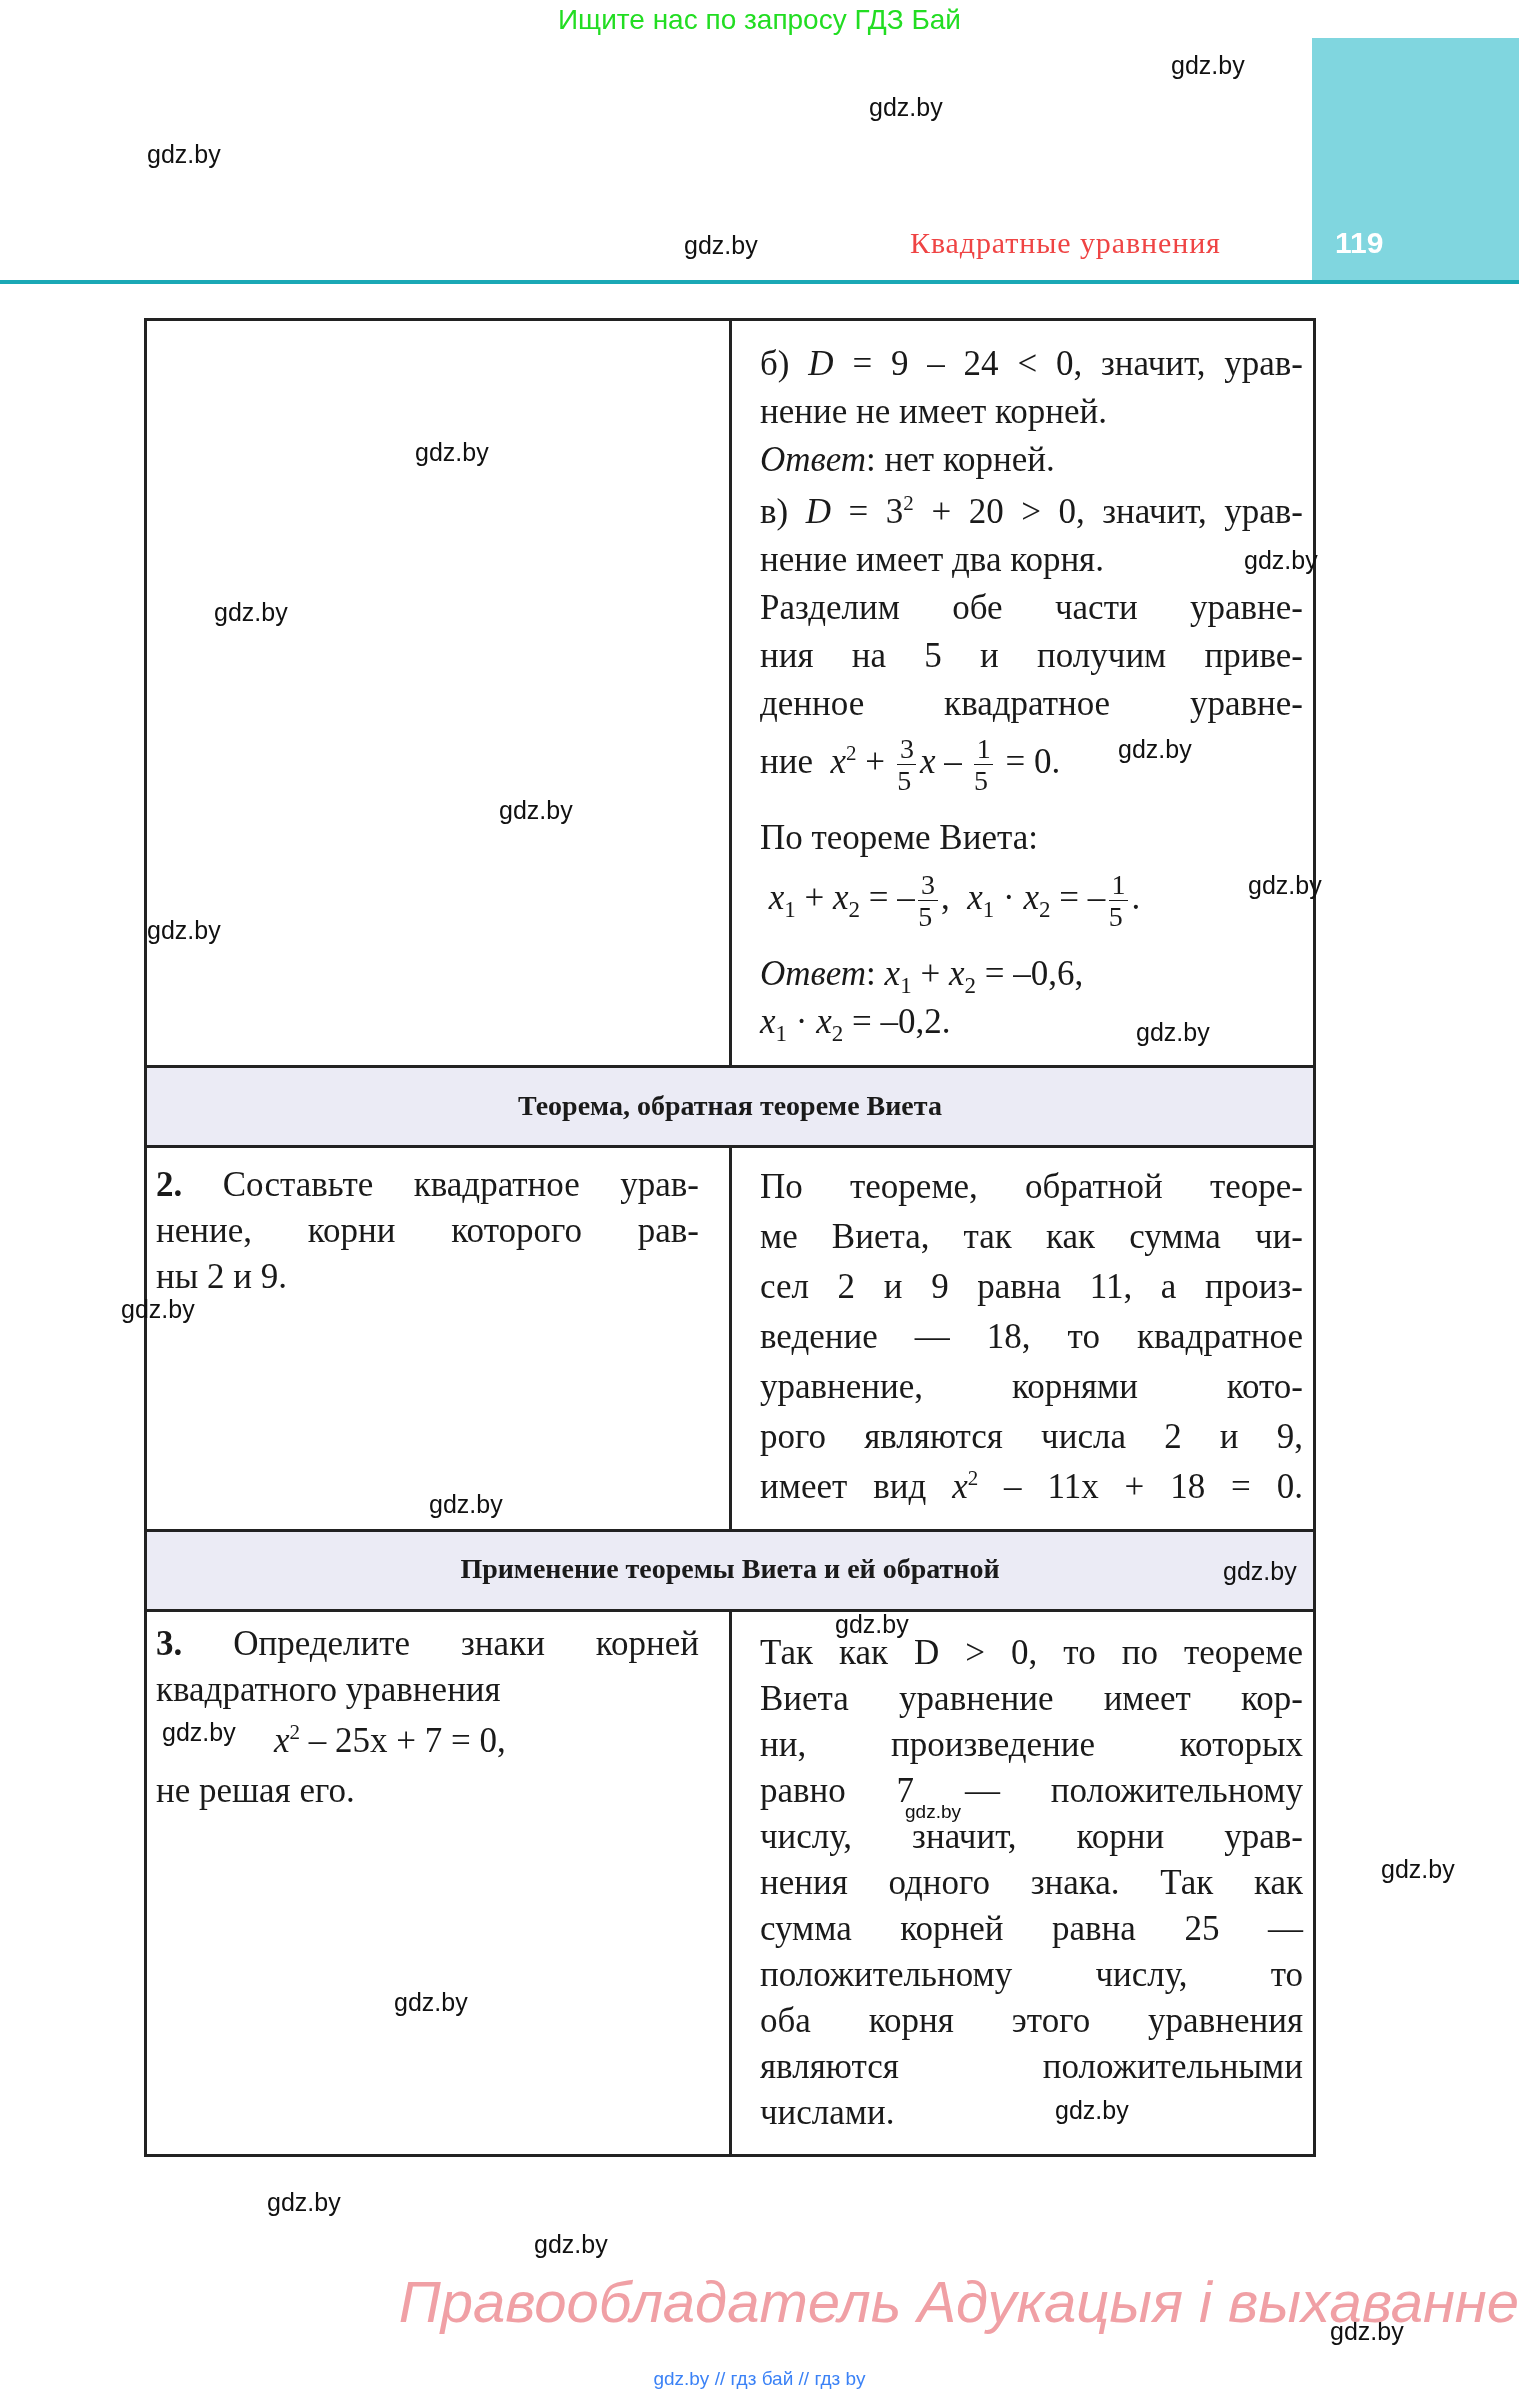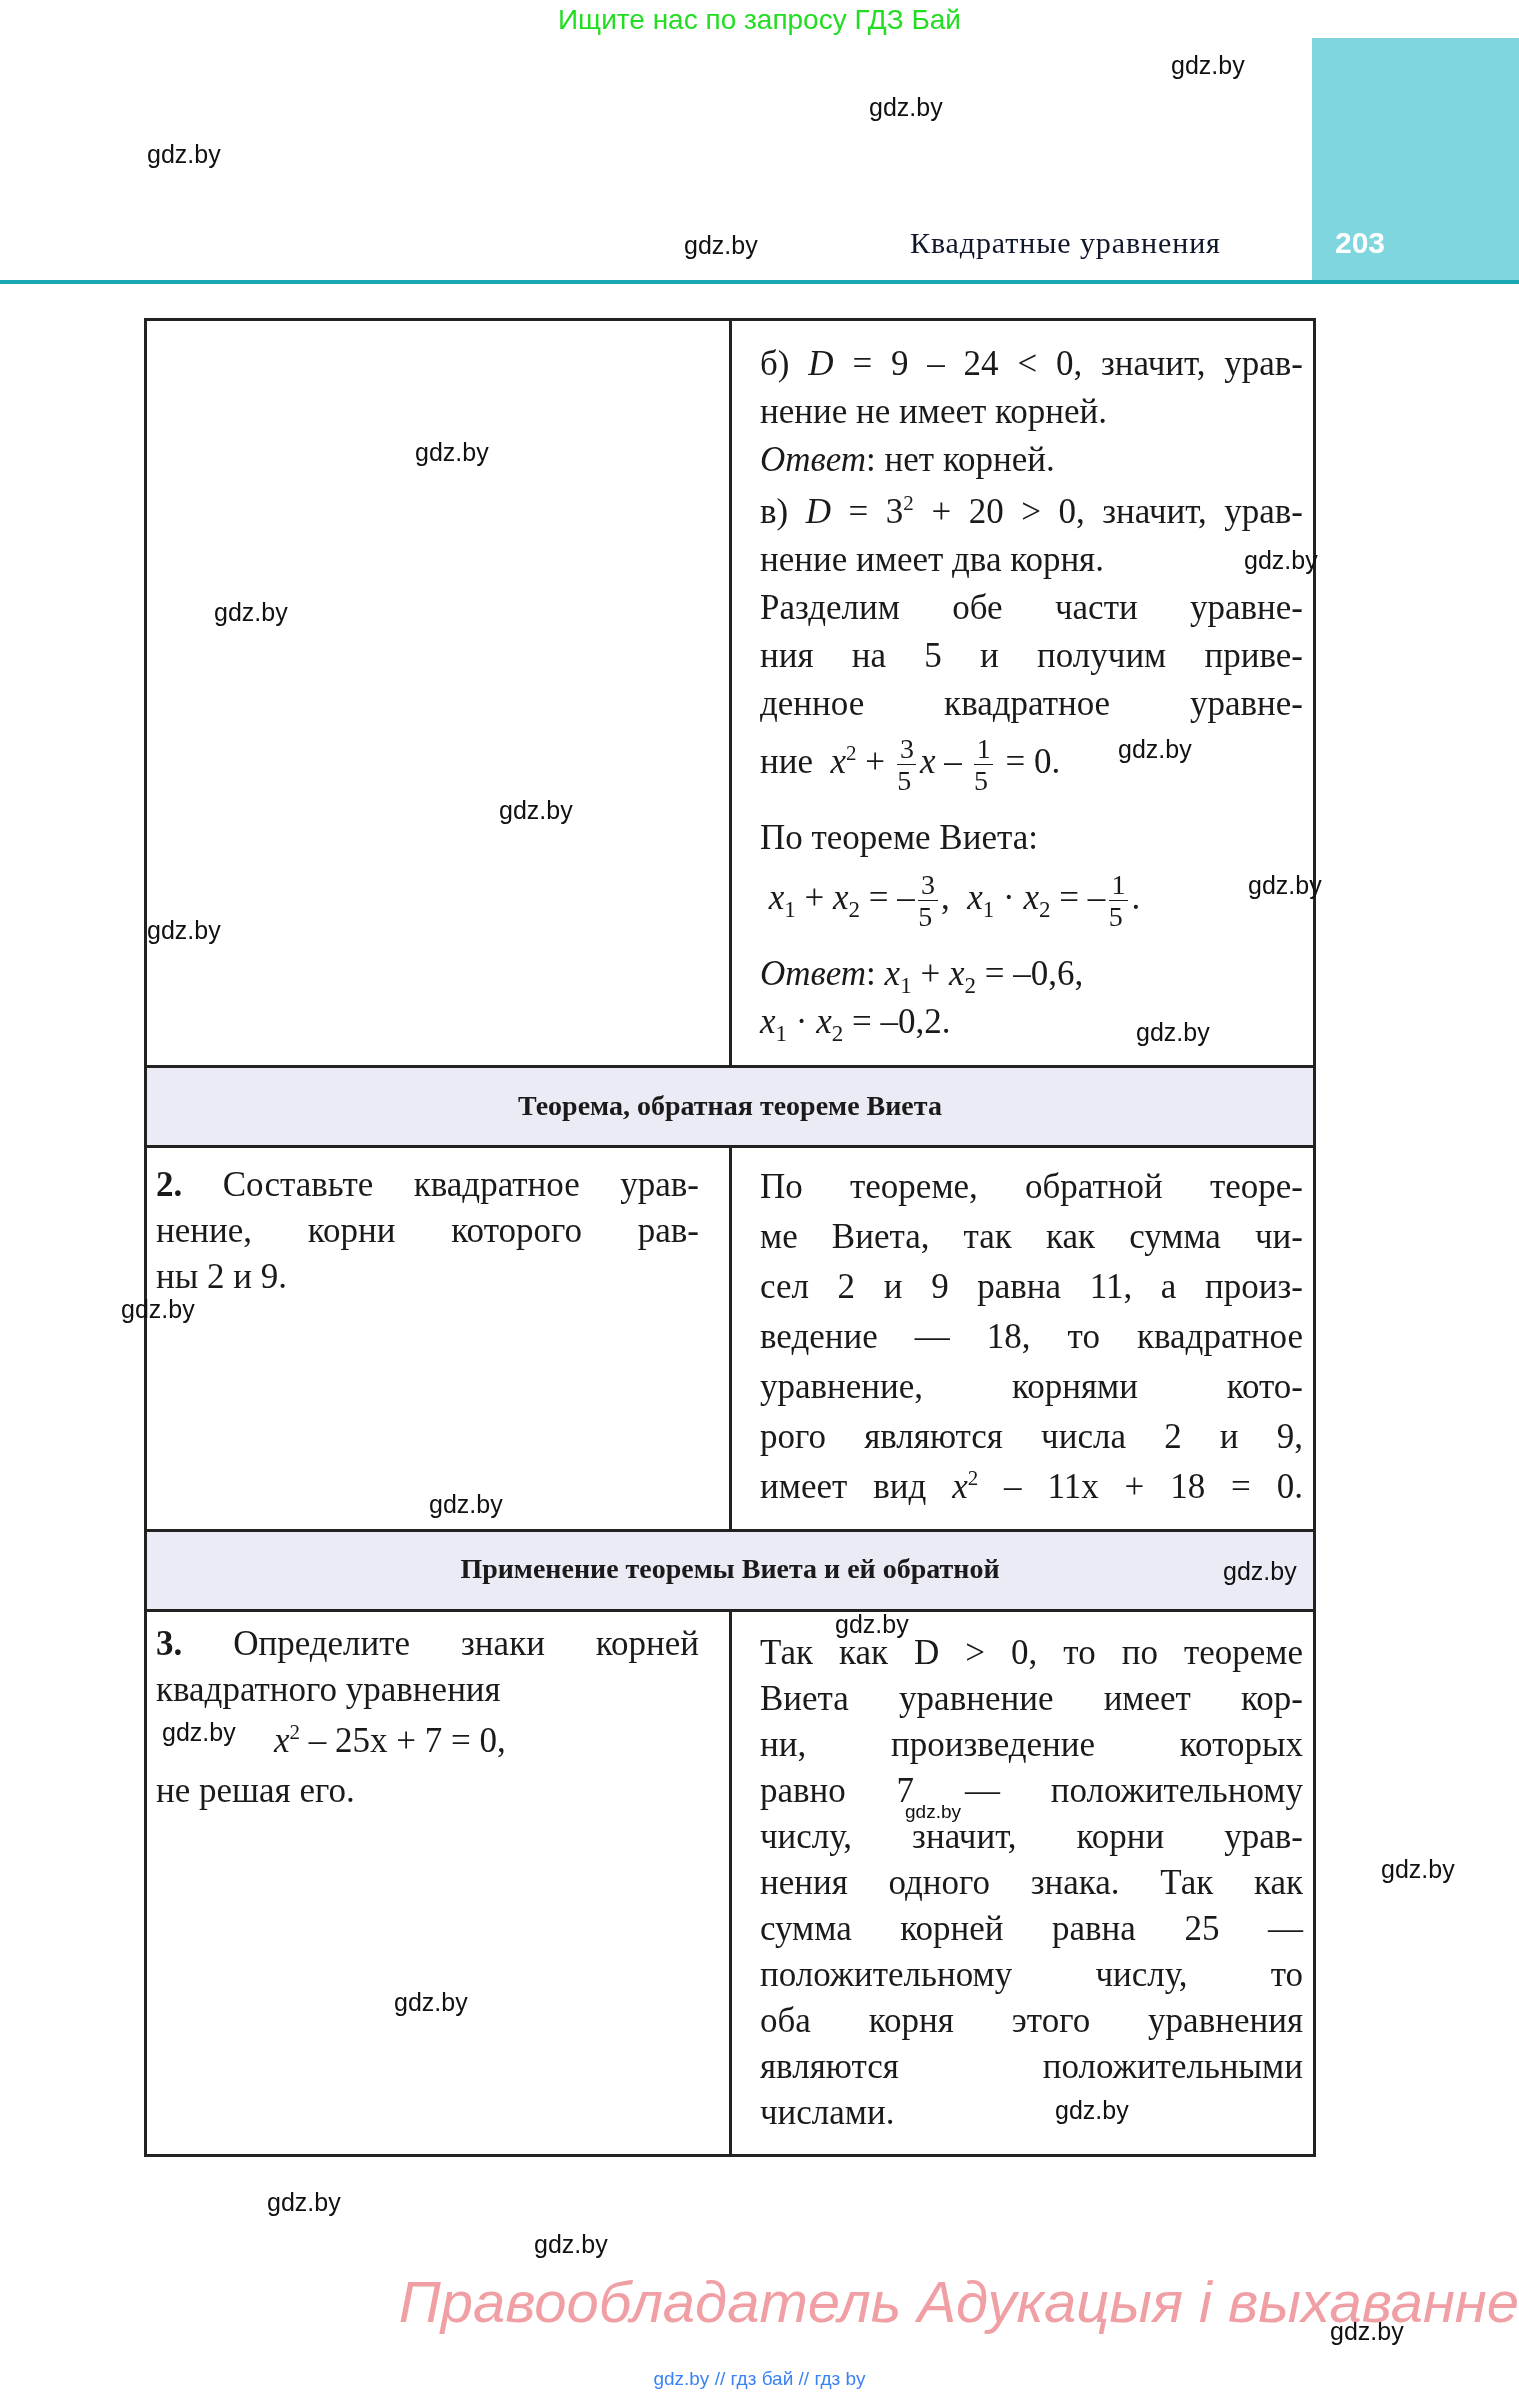--- a/index.html
+++ b/index.html
@@ -6,21 +6,21 @@
   body { width:1519px; height:2401px; position:relative; overflow:hidden;
          font-family:"DejaVu Serif", "Liberation Serif", serif; color:#1a1a1a; }
   .abs { position:absolute; }
   .topnote { left:0; width:1519px; top:3.5px; text-align:center; color:#22dd22;
              font-family:"Liberation Sans", sans-serif; font-size:28px; }
   .tealbox { left:1312px; top:38px; width:207px; height:243px; background:#80d6df; }
   .tealline { left:0; top:280px; width:1519px; height:3.5px; background:#1aa8b5; }
   .pagenum { left:1335px; top:226px; color:#ffffff; font-family:"Liberation Sans", sans-serif;
              font-weight:bold; font-size:30px; }
   .runhead { left:910px; top:226px; font-family:"Liberation Serif", serif; font-size:30px;
-             letter-spacing:0.9px; color:#0f172a; }
+             letter-spacing:0.9px; color:#ef4444; }
   .wm { font-family:"Liberation Sans", sans-serif; font-size:25px; color:#111; white-space:nowrap; }
   .wm.small { font-size:19px; }
   .hline { position:absolute; left:145px; width:1169px; height:2.6px; background:#222; }
   .vline { position:absolute; width:2.6px; background:#222; }
   .section-bg { position:absolute; left:147px; width:1166px; background:#ebebf5; }
   .section-title { position:absolute; left:147px; width:1166px; text-align:center;
                    font-family:"Liberation Serif", serif; font-weight:bold; font-size:28px; color:#1a1a1a; }
 
   .cell { position:absolute; font-family:"Liberation Serif", serif; font-size:35px; line-height:48px; color:#1a1a1a; }
   .cell.right { left:760px; width:543px; text-align:justify; }
@@ -40,21 +40,21 @@
             font-family:"Liberation Sans", sans-serif; font-size:19px; }
 </style>
 </head>
 <body>
 
 <div class="abs topnote">Ищите нас по запросу ГДЗ Бай</div>
 
 <div class="abs tealbox"></div>
 <div class="abs tealline"></div>
 <div class="abs runhead">Квадратные уравнения</div>
-<div class="abs pagenum">203</div>
+<div class="abs pagenum">119</div>
 
 <div class="section-bg" style="top:1068px;height:78px;"></div>
 <div class="section-bg" style="top:1532px;height:78px;"></div>
 
 <div class="hline" style="top:318px;"></div>
 <div class="hline" style="top:1065px;"></div>
 <div class="hline" style="top:1145px;"></div>
 <div class="hline" style="top:1529px;"></div>
 <div class="hline" style="top:1609px;"></div>
 <div class="hline" style="top:2154px;"></div>

